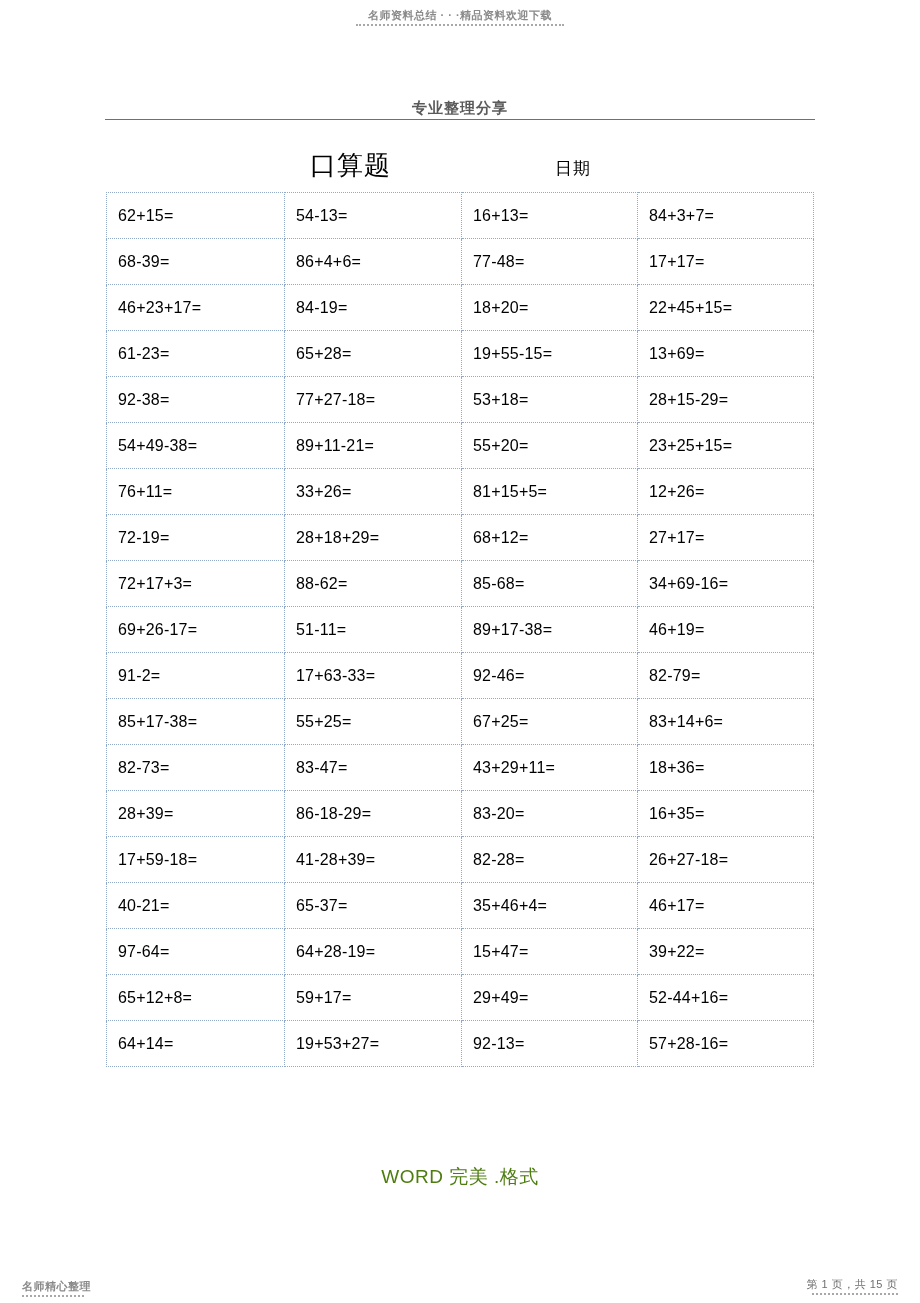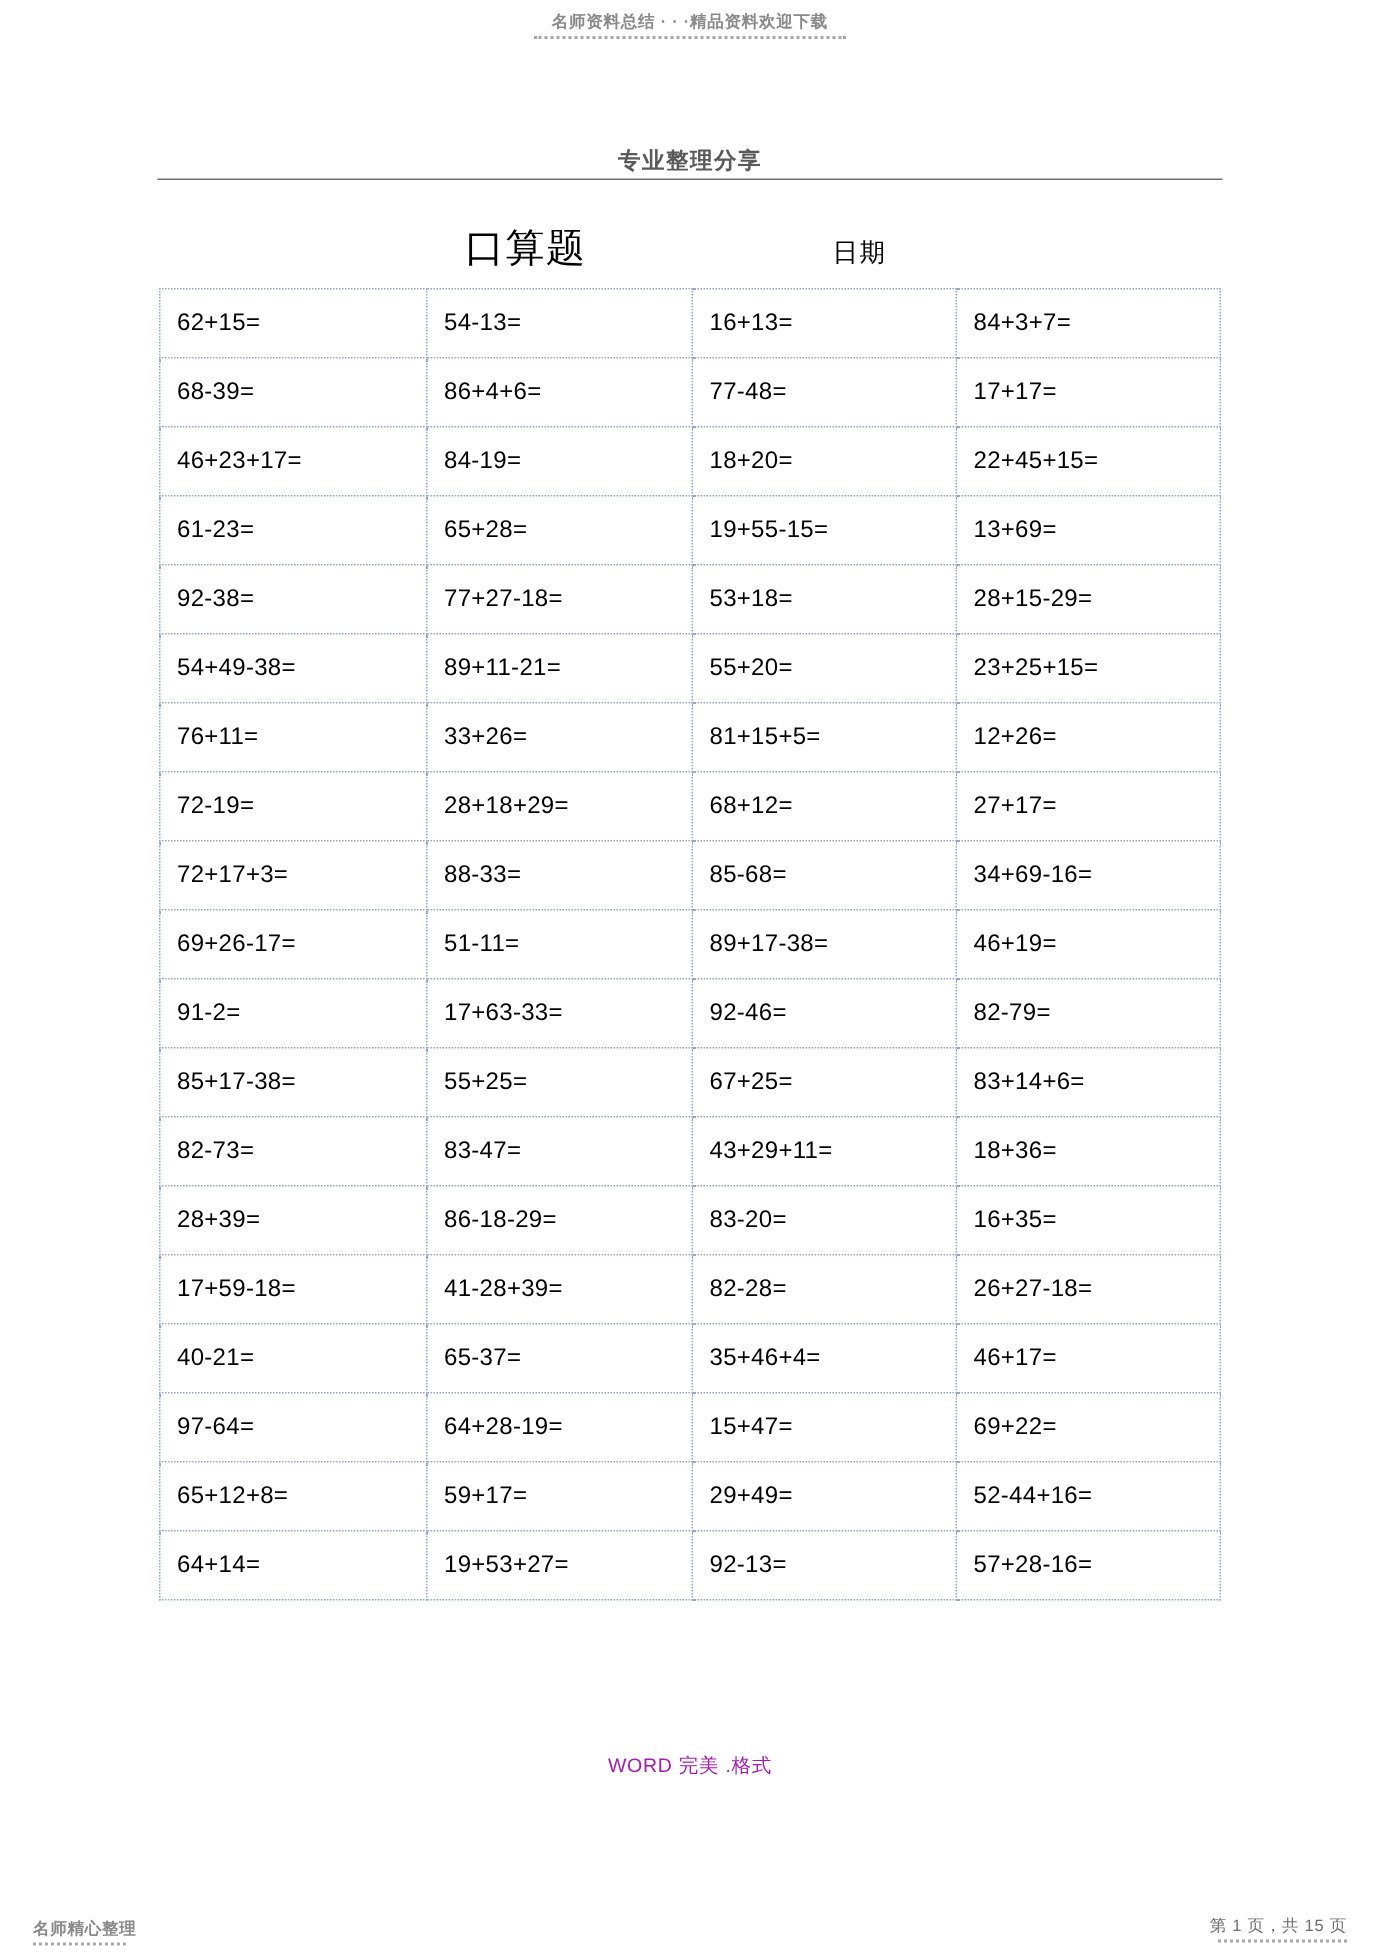--- a/index.html
+++ b/index.html
@@ -116,22 +116,22 @@
 
   
   .page-footer {
     position: absolute;
     top: 1168px;
     left: 0;
     width: 920px;
     text-align: center;
   }
   .page-footer .footer-text {
-    font-size: 13px;
-    color: #a21caf;
+    font-size: 19px;
+    color: #4d7c0f;
     letter-spacing: 0.5px;
     line-height: 18px;
   }
 
   .bottom-left-watermark {
     position: absolute;
     left: 22px;
     bottom: 6px;
     text-align: left;
     pointer-events: none;
@@ -245,21 +245,21 @@
         <td>12+26=</td>
       </tr>
       <tr>
         <td>72-19=</td>
         <td>28+18+29=</td>
         <td>68+12=</td>
         <td>27+17=</td>
       </tr>
       <tr>
         <td>72+17+3=</td>
-        <td>88-33=</td>
+        <td>88-62=</td>
         <td>85-68=</td>
         <td>34+69-16=</td>
       </tr>
       <tr>
         <td>69+26-17=</td>
         <td>51-11=</td>
         <td>89+17-38=</td>
         <td>46+19=</td>
       </tr>
       <tr>
@@ -295,21 +295,21 @@
       <tr>
         <td>40-21=</td>
         <td>65-37=</td>
         <td>35+46+4=</td>
         <td>46+17=</td>
       </tr>
       <tr>
         <td>97-64=</td>
         <td>64+28-19=</td>
         <td>15+47=</td>
-        <td>69+22=</td>
+        <td>39+22=</td>
       </tr>
       <tr>
         <td>65+12+8=</td>
         <td>59+17=</td>
         <td>29+49=</td>
         <td>52-44+16=</td>
       </tr>
       <tr>
         <td>64+14=</td>
         <td>19+53+27=</td>

